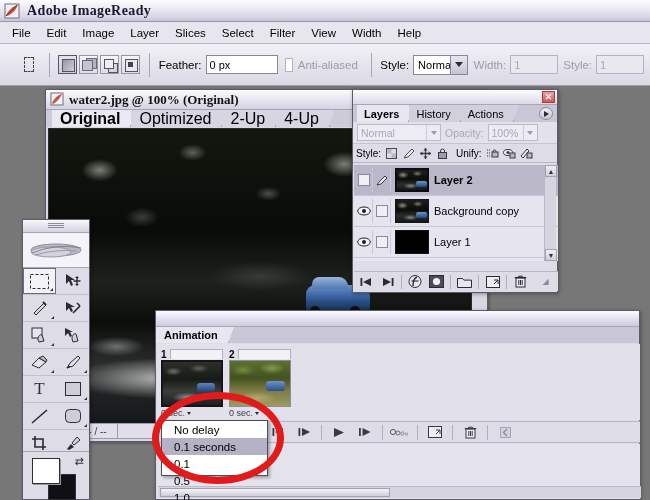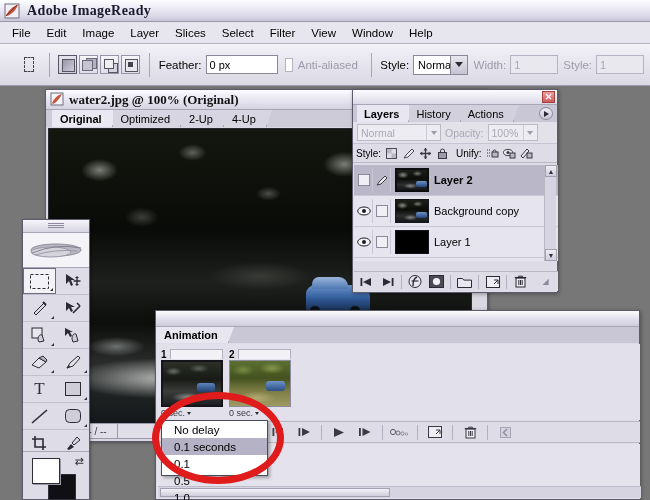--- a/index.html
+++ b/index.html
@@ -107,21 +107,21 @@
   }
   #doc-titlebar {
     height:20px; background:linear-gradient(to bottom,#fbfbff 0%,#eae8f2 45%,#d6d3e2 100%);
     border-bottom:1px solid #a5a3b4; display:flex; align-items:center; padding-left:4px;
   }
   #doc-titlebar .dt-text {
     font-family:"Liberation Serif", serif; font-weight:bold; font-size:13px; color:#111;
   }
   #doc-tabs { height:17px; background:#cecbd9; position:relative; padding-left:6px; display:flex; }
   .doc-tab {
-    height:17px; padding:1px 10px 0 8px; font-size:11px; position:relative;
+    height:17px; padding:1px 10px 0 8px; font-size:16px; position:relative;
     background:#d7d5e1; border-right:1px solid #8f8d9d;
     display:flex; align-items:center;
   }
   .doc-tab.active { background:#eae8f2; font-weight:bold; }
   .doc-tab::after {
     content:""; position:absolute; right:-6px; top:0; width:0; height:0;
     border-top:17px solid #d7d5e1; border-right:6px solid transparent;
   }
   .doc-tab.active::after { border-top-color:#eae8f2; }
   #doc-canvas-wrap {
@@ -445,21 +445,21 @@
 
   <div id="menu-bar">
     <div class="menu-item">File</div>
     <div class="menu-item">Edit</div>
     <div class="menu-item">Image</div>
     <div class="menu-item">Layer</div>
     <div class="menu-item">Slices</div>
     <div class="menu-item">Select</div>
     <div class="menu-item">Filter</div>
     <div class="menu-item">View</div>
-    <div class="menu-item">Window</div>
+    <div class="menu-item">Width</div>
     <div class="menu-item">Help</div>
   </div>
 
   <div id="options-bar">
     <div class="marquee-ico"></div>
     <div class="ob-sep"></div>
     <div class="sel-mode-group">
       <div class="sel-mode sm1 active"></div>
       <div class="sel-mode sm2"></div>
       <div class="sel-mode sm3"></div>

